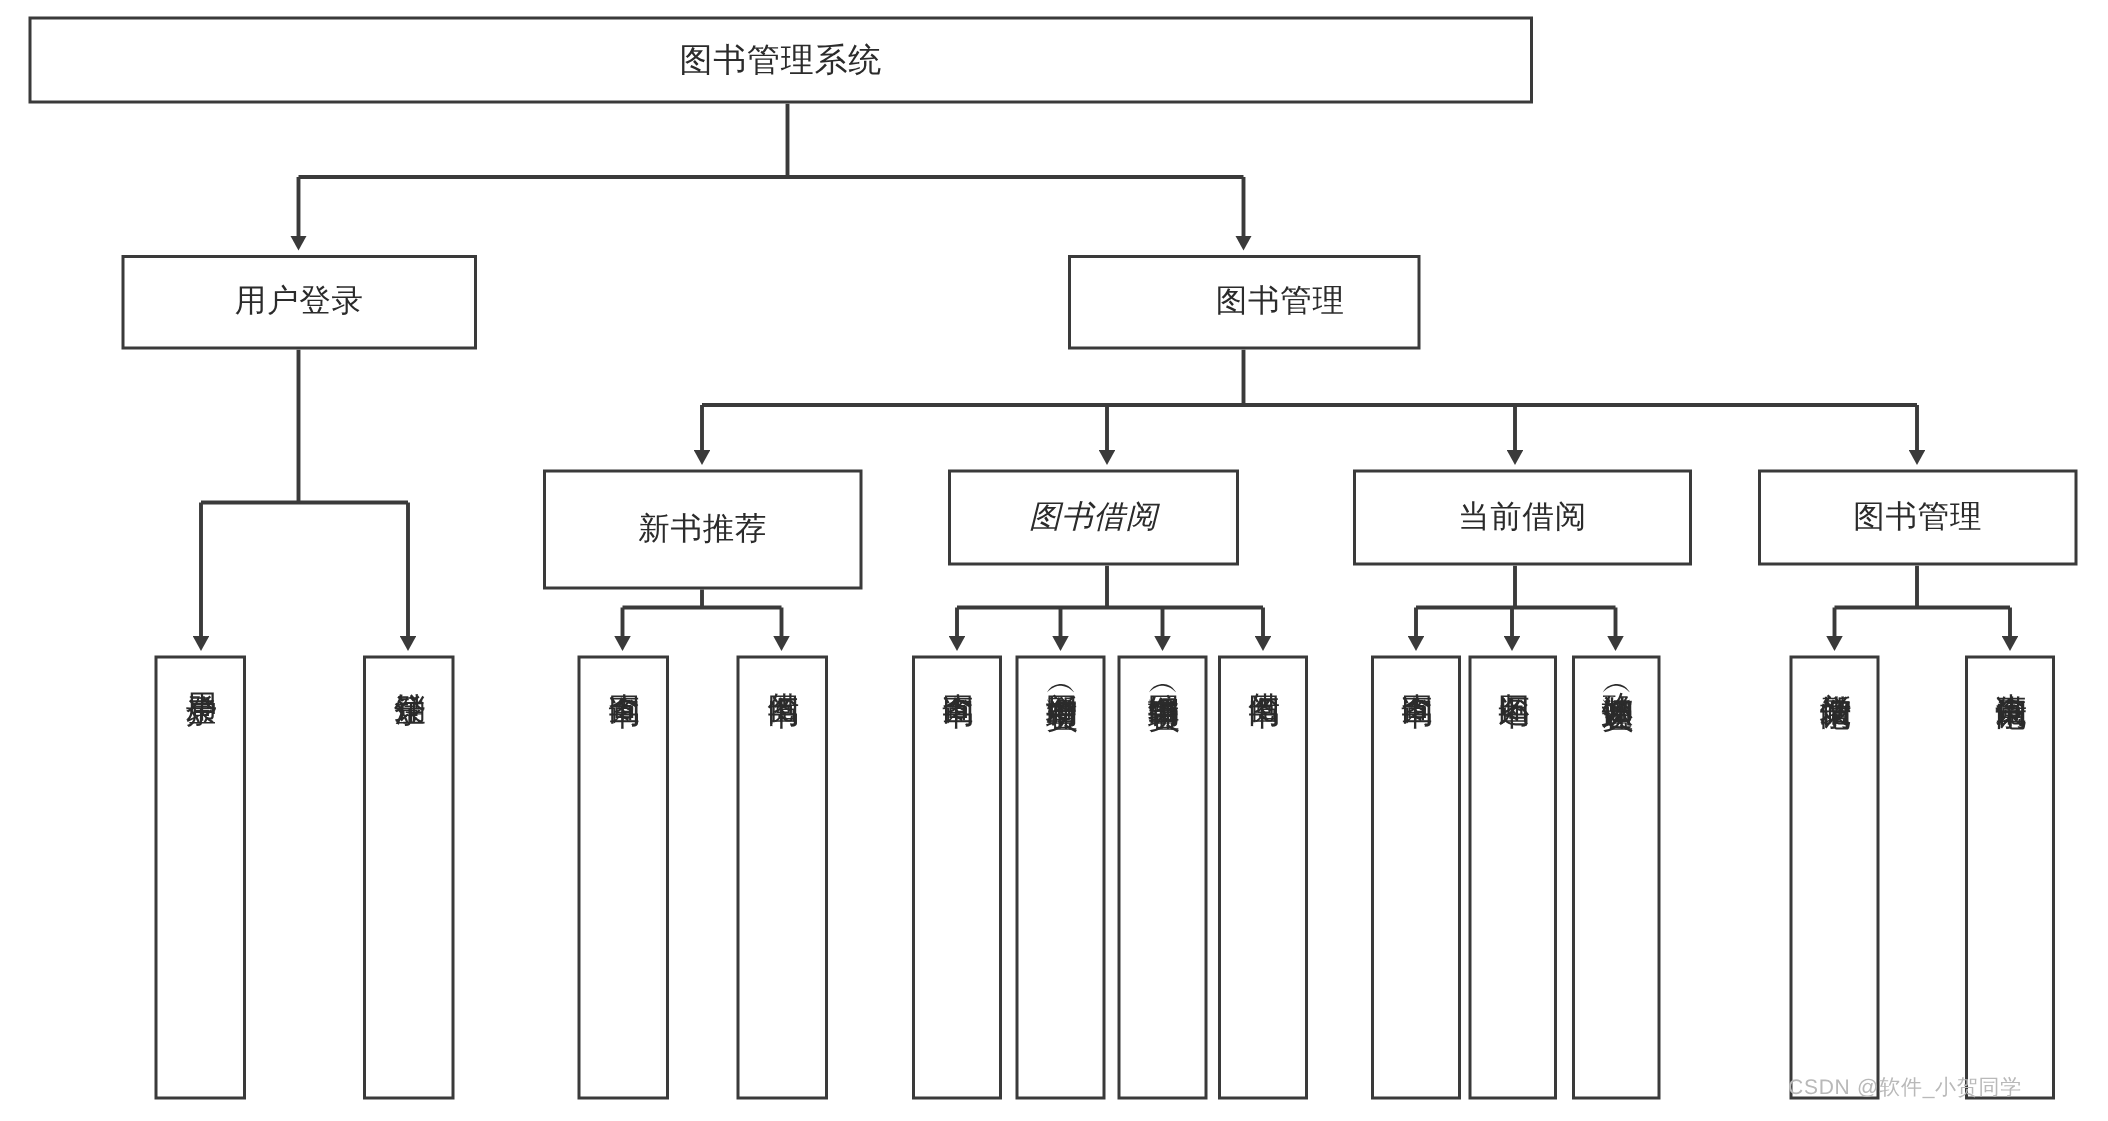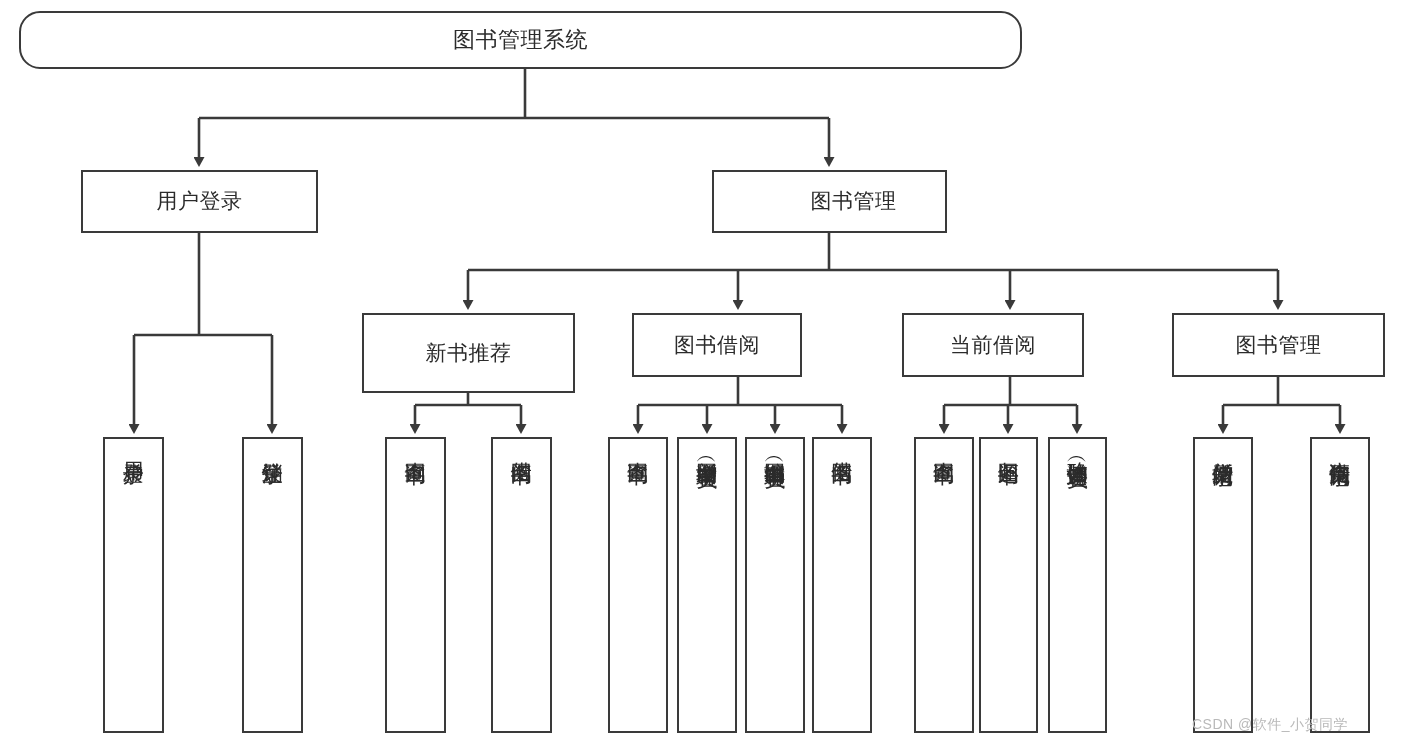--- a/index.html
+++ b/index.html
@@ -118,38 +118,38 @@
       <path d="M1008,405 L1008,425" marker-end="url(#arrow)"></path>
       <path d="M1077,405 L1077,425" marker-end="url(#arrow)"></path>
 
       <path d="M1278,377 L1278,405"></path>
       <path d="M1223,405 L1340,405"></path>
       <path d="M1223,405 L1223,425" marker-end="url(#arrow)"></path>
       <path d="M1340,405 L1340,425" marker-end="url(#arrow)"></path>
     </g>
   </svg>
 
-  <div class="node root horiz" style="left:19px; top:11px; width:1003px; height:58px;border-radius:21px;">
+  <div class="node root horiz" style="left:19px; top:11px; width:1003px; height:58px;">
     <span class="label">图书管理系统</span>
   </div>
 
   <div class="node horiz" style="left:81px; top:170px; width:237px; height:63px;">
     <span class="label">用户登录</span>
   </div>
   <div class="node horiz" style="left:712px; top:170px; width:235px; height:63px;padding-left:48px;">
     <span class="label">图书管理</span>
   </div>
 
   <div class="node horiz" style="left:362px; top:313px; width:213px; height:80px;">
     <span class="label">新书推荐</span>
   </div>
-  <div class="node horiz" style="left:632px; top:313px; width:170px; height:64px;">
+  <div class="node horiz" style="left:632px; top:313px; width:194px; height:64px;font-style:italic;">
     <span class="label">图书借阅</span>
   </div>
-  <div class="node horiz" style="left:902px; top:313px; width:182px; height:64px;">
+  <div class="node horiz" style="left:902px; top:313px; width:226px; height:64px;">
     <span class="label">当前借阅</span>
   </div>
   <div class="node horiz" style="left:1172px; top:313px; width:213px; height:64px;">
     <span class="label">图书管理</span>
   </div>
 
   <div class="node leaf" style="left:103px; top:437px; width:61px; height:296px;">
     <span class="label">用户登录</span>
   </div>
   <div class="node leaf" style="left:242px; top:437px; width:61px; height:296px;">

